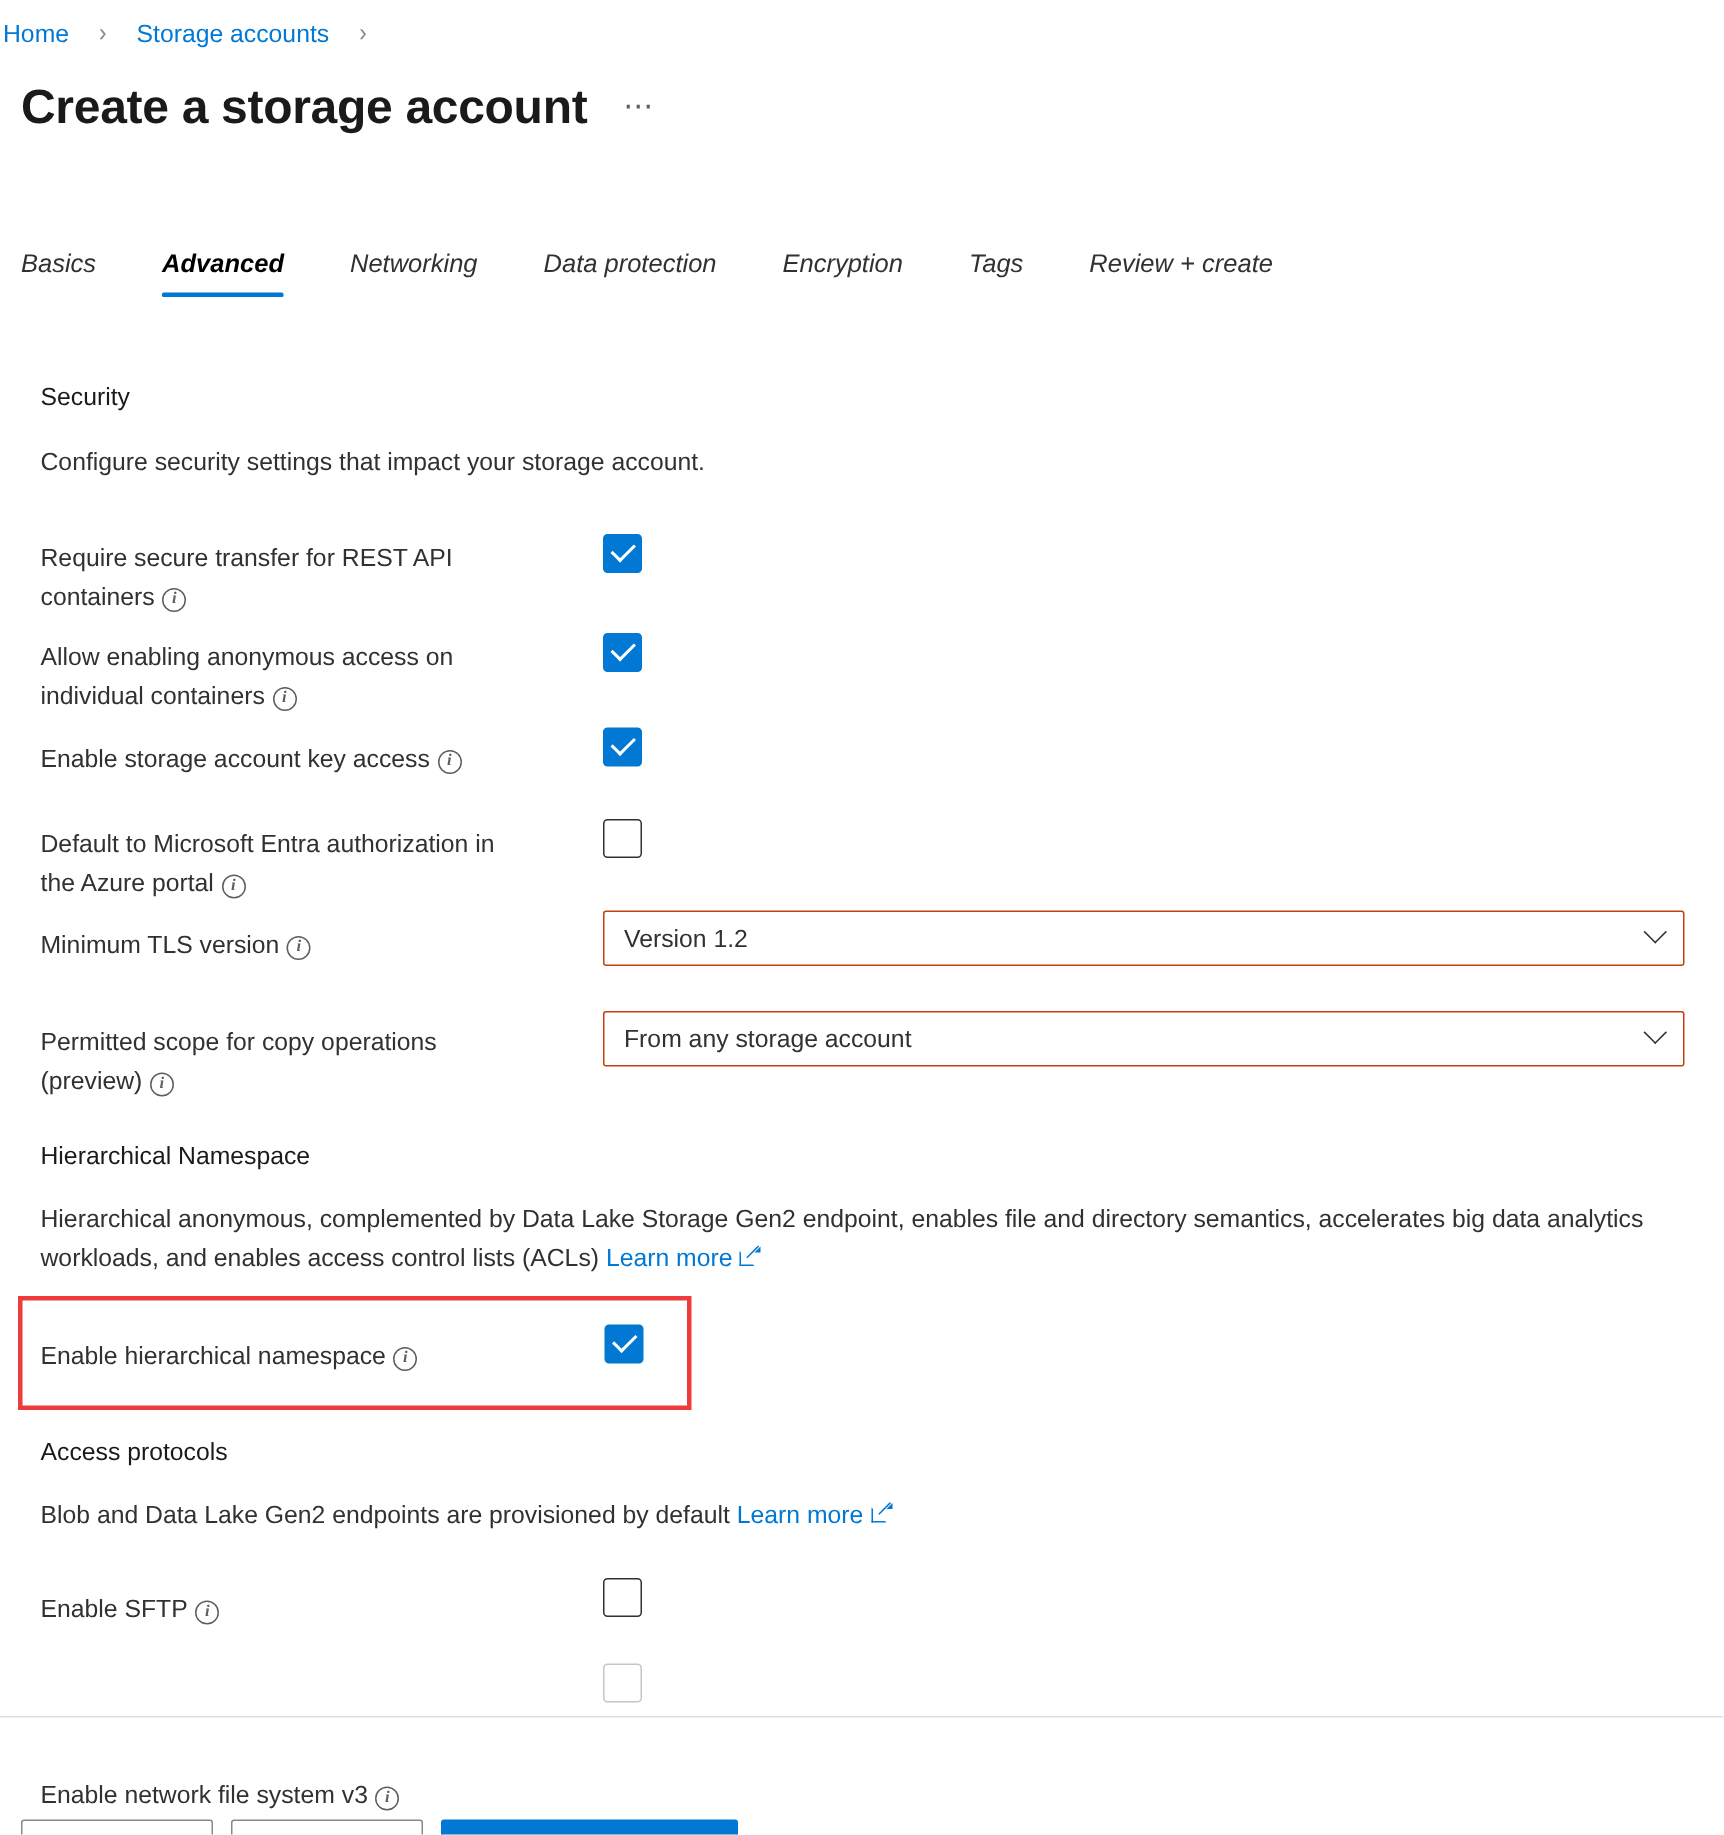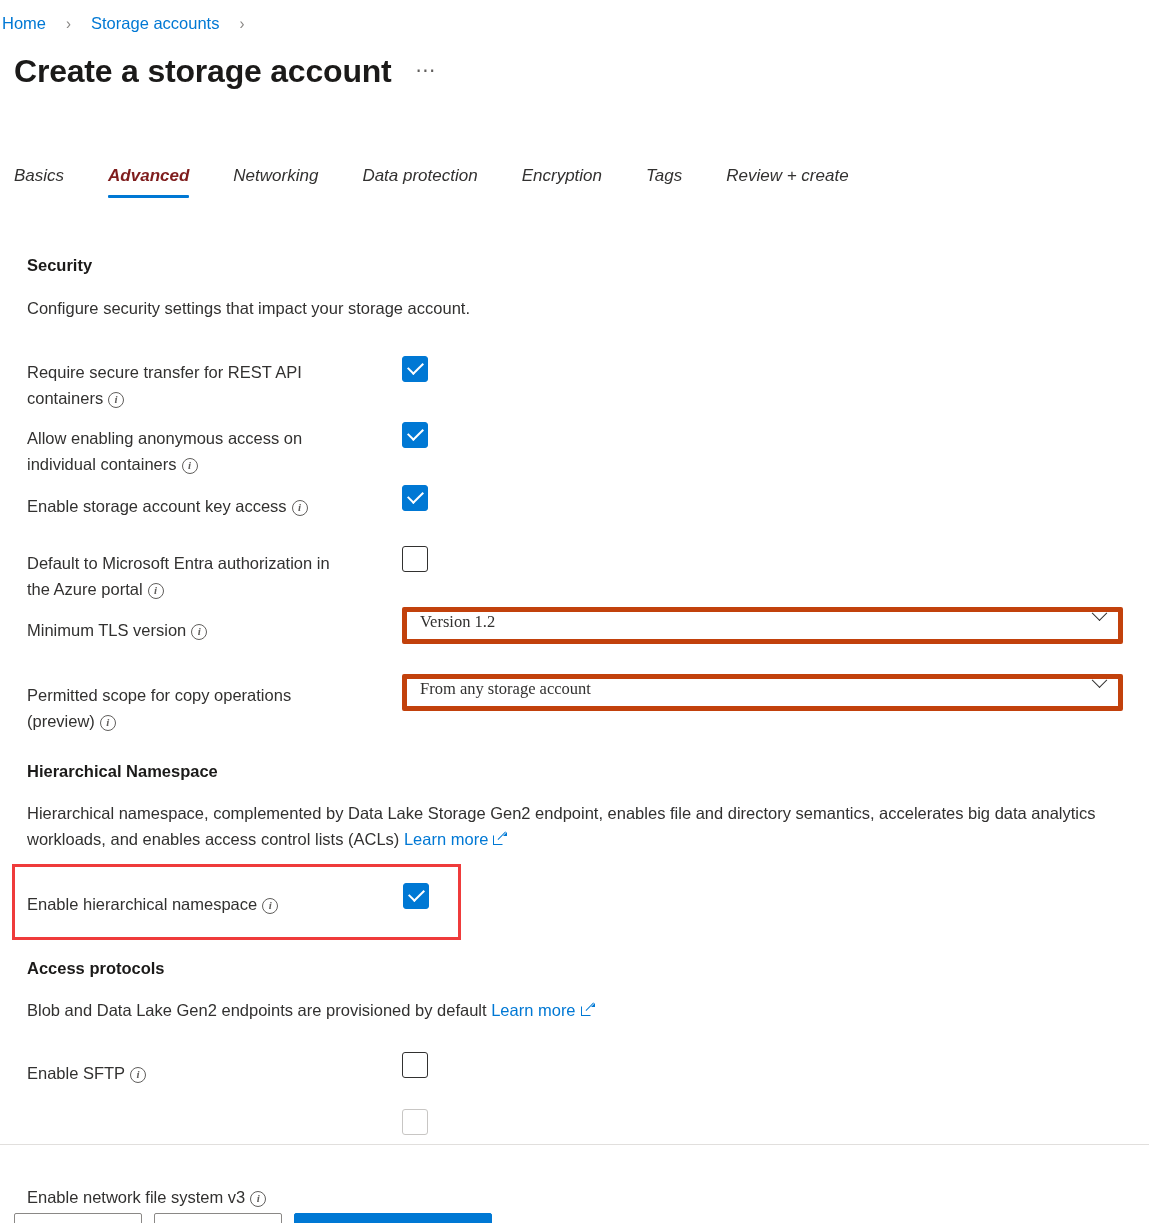--- a/index.html
+++ b/index.html
@@ -43,29 +43,29 @@
   .tabs {
     position: absolute; left: 14px; top: 160px;
     display: flex; align-items: flex-start; gap: 0; font-style: italic;
   }
   .tab {
     position: relative; font-size: 17px; line-height: 24px;
     color: #323130; padding: 4px 0 14px 0; margin-right: 44px;
     cursor: pointer; white-space: nowrap;
   }
   .tab:last-child { margin-right: 0; }
-  .tab.active { font-weight: 700; color: #7f1d1d; }
+  .tab.active { font-weight: 700; color: #000000; }
   .tab.active::after {
     content: ""; position: absolute; left: 0; right: 0; bottom: 4px;
     height: 3px; background: #0078d4; border-radius: 1px;
   }
 
   .section-head {
     position: absolute; left: 27px;
-    font-size: 16.5px; font-weight: 700; color: #1b1a19; line-height: 22px;
+    font-size: 16.5px; font-weight: 400; color: #1b1a19; line-height: 22px;
     white-space: nowrap;
   }
   .section-desc {
     position: absolute; left: 27px;
     font-size: 16.5px; color: #323130; line-height: 26px;
   }
 
   .field-label {
     position: absolute; left: 27px;
     font-size: 16.5px; color: #323130; line-height: 26px;
@@ -96,22 +96,22 @@
   }
   .cb .mark {
     position: absolute; left: 5px; top: 5px; width: 15px; height: 9px;
     border-left: 2.4px solid #ffffff; border-bottom: 2.4px solid #ffffff;
     transform: rotate(-45deg);
   }
 
   
   .dropdown {
     position: absolute; height: 37px; background: #fff;
-    border: 5px solid #c2410c; border-radius: 2px;
-    display: flex; align-items: flex-start; cursor: pointer; font-family: Liberation Serif, serif;
+    border: 1px solid #c2410c; border-radius: 2px;
+    display: flex; align-items: center; cursor: pointer;
   }
   .dropdown .dd-val {
     flex: 1; padding-left: 13px; font-size: 16.5px;
     color: #323130; line-height: 20px; white-space: nowrap; overflow: hidden;
   }
   .dropdown .dd-chev {
     width: 38px; display: flex; align-items: center; justify-content: center;
   }
   .chev {
     display: inline-block; width: 11px; height: 11px;
@@ -251,21 +251,21 @@
   </div>
   <div class="dropdown" style="left:402px; top:674px; width:721px;">
     <span class="dd-val">From any storage account</span>
     <span class="dd-chev">
         <i class="chev"></i>
       </span>
   </div>
 
   <div class="section-head" style="top:760px;">Hierarchical Namespace</div>
   <div class="section-desc" style="top:800px; width:1110px;">
-    <span>Hierarchical namespace, complemented by Data Lake Storage Gen2 endpoint, enables file and directory semantics, accelerates</span>
+    <span>Hierarchical anonymous, complemented by Data Lake Storage Gen2 endpoint, enables file and directory semantics, accelerates</span>
     <span>big data analytics workloads, and enables access control lists (ACLs)</span>
     <a class="link"><span>Learn more</span><span class="ext-icon"><i></i><b></b></span></a>
   </div>
 
   <div class="highlight-box" style="left:12px; top:864px; width:449px; height:76px;"></div>
 
   <div class="field-label" style="top:891px; width:370px;">
     <span>Enable hierarchical namespace</span><span class="info-icon">i</span>
   </div>
   <div class="cb checked" style="left:403px; top:883px;">

